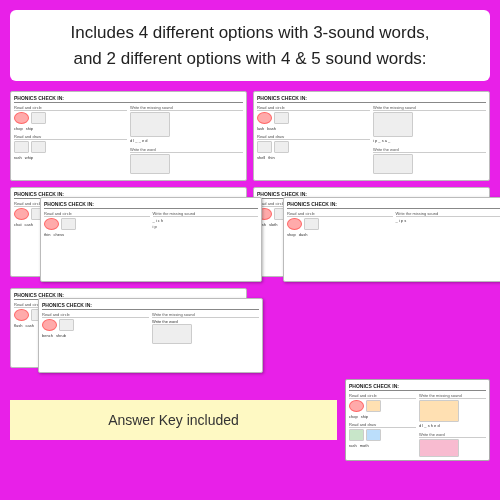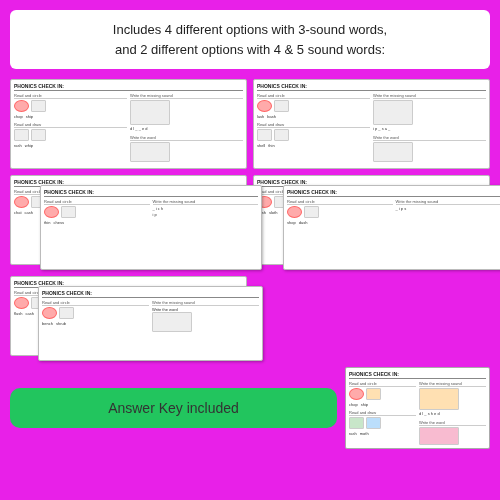--- a/index.html
+++ b/index.html
@@ -19,29 +19,29 @@
       position: relative;
       padding: 10px;
     }
 
     .header-box {
       background-color: white;
       border-radius: 6px;
       padding: 10px 14px;
       text-align: center;
       margin-bottom: 10px;
-      font-size: 13px;
+      font-size: 17px;
       line-height: 1.5;
       font-weight: normal;
       color: #222;
     }
 
     .answer-key-box {
-      background-color: #22c55e;
-      border-radius: 10px;
+      background-color: #fef9c3;
+      border-radius: 0;
       padding: 12px 20px;
       font-size: 14px;
       font-weight: normal;
       color: #333;
       white-space: nowrap;
       flex: 1;
       text-align: center;
     }
 
     

